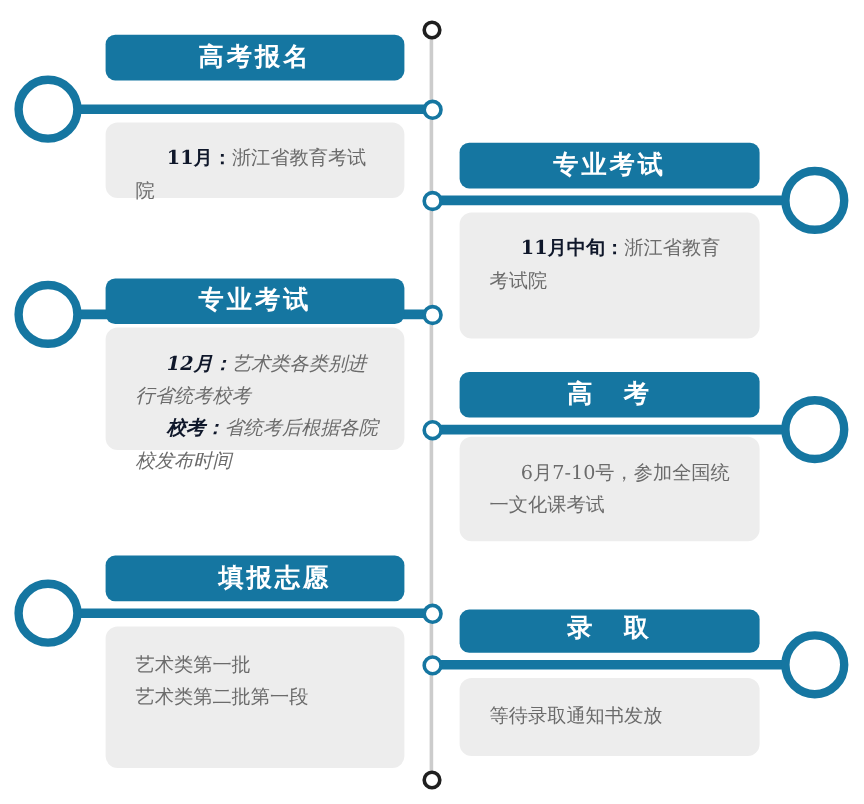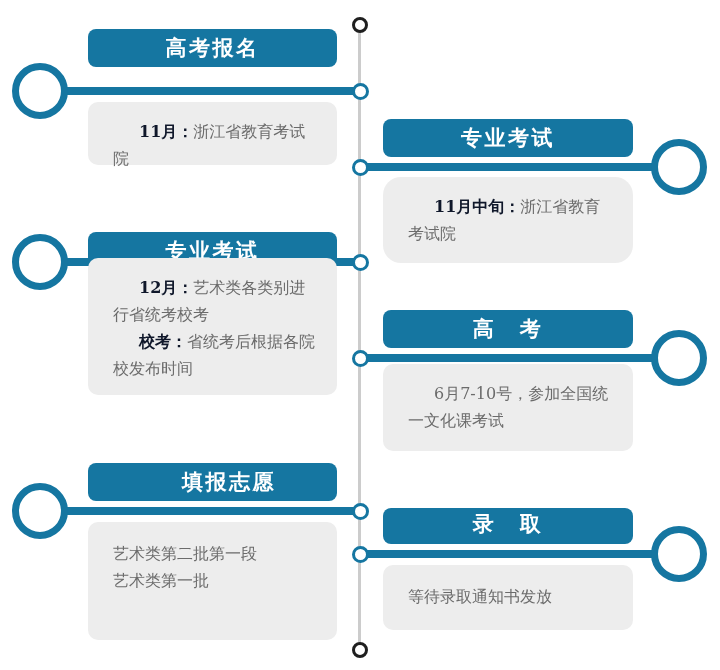--- a/index.html
+++ b/index.html
@@ -58,42 +58,42 @@
   <div class="connector" style="left:40px;top:507px;width:320px;"></div>
   <div class="connector" style="left:360px;top:550px;width:319px;"></div>
 
   <div class="hdr" style="left:88px;top:29px;">高考报名</div>
   <div class="body-box" style="left:88px;top:102px;height:63px;">
     <p><b>11月：</b><span>浙江省教育考试院</span></p>
   </div>
   <div class="node-circle" style="left:12px;top:63px;"></div>
 
   <div class="hdr R" style="left:383px;top:119px;">专业考试</div>
-  <div class="body-box R" style="left:383px;top:177px;height:86px;border-radius:18px;">
+  <div class="body-box R" style="left:383px;top:177px;height:105px;">
     <p><b>11月中旬：</b><span>浙江省教育考试院</span></p>
   </div>
   <div class="node-circle" style="left:651px;top:139px;"></div>
 
   <div class="hdr" style="left:88px;top:232px;">专业考试</div>
-  <div class="body-box" style="left:88px;top:258px;height:137px;">
+  <div class="body-box" style="left:88px;top:273px;height:102px;font-style:italic;">
     <p><b>12月：</b><span>艺术类各类别进行省统考校考</span></p>
     <p><b>校考：</b><span>省统考后根据各院校发布时间</span></p>
   </div>
   <div class="node-circle" style="left:12px;top:234px;"></div>
 
   <div class="hdr R" style="left:383px;top:310px;">高　考</div>
   <div class="body-box R" style="left:383px;top:364px;height:87px;">
     <p><b></b><span>6月7-10号，参加全国统一文化课考试</span></p>
   </div>
   <div class="node-circle" style="left:651px;top:330px;"></div>
 
   <div class="hdr" style="left:88px;top:463px;padding-left:33px;">填报志愿</div>
   <div class="body-box" style="left:88px;top:522px;height:118px;padding-top:18px;">
+    <p><span>艺术类第一批</span></p>
     <p><span>艺术类第二批第一段</span></p>
-    <p><span>艺术类第一批</span></p>
   </div>
   <div class="node-circle" style="left:12px;top:483px;"></div>
 
   <div class="hdr R" style="left:383px;top:508px;height:36px;line-height:36px;font-family:Liberation Mono, monospace;">录　取</div>
   <div class="body-box R" style="left:383px;top:565px;height:65px;padding-top:18px;">
     <p><span>等待录取通知书发放</span></p>
   </div>
   <div class="node-circle" style="left:651px;top:526px;"></div>
 
   <div class="junction" style="left:351.5px;top:82.5px;"></div>

